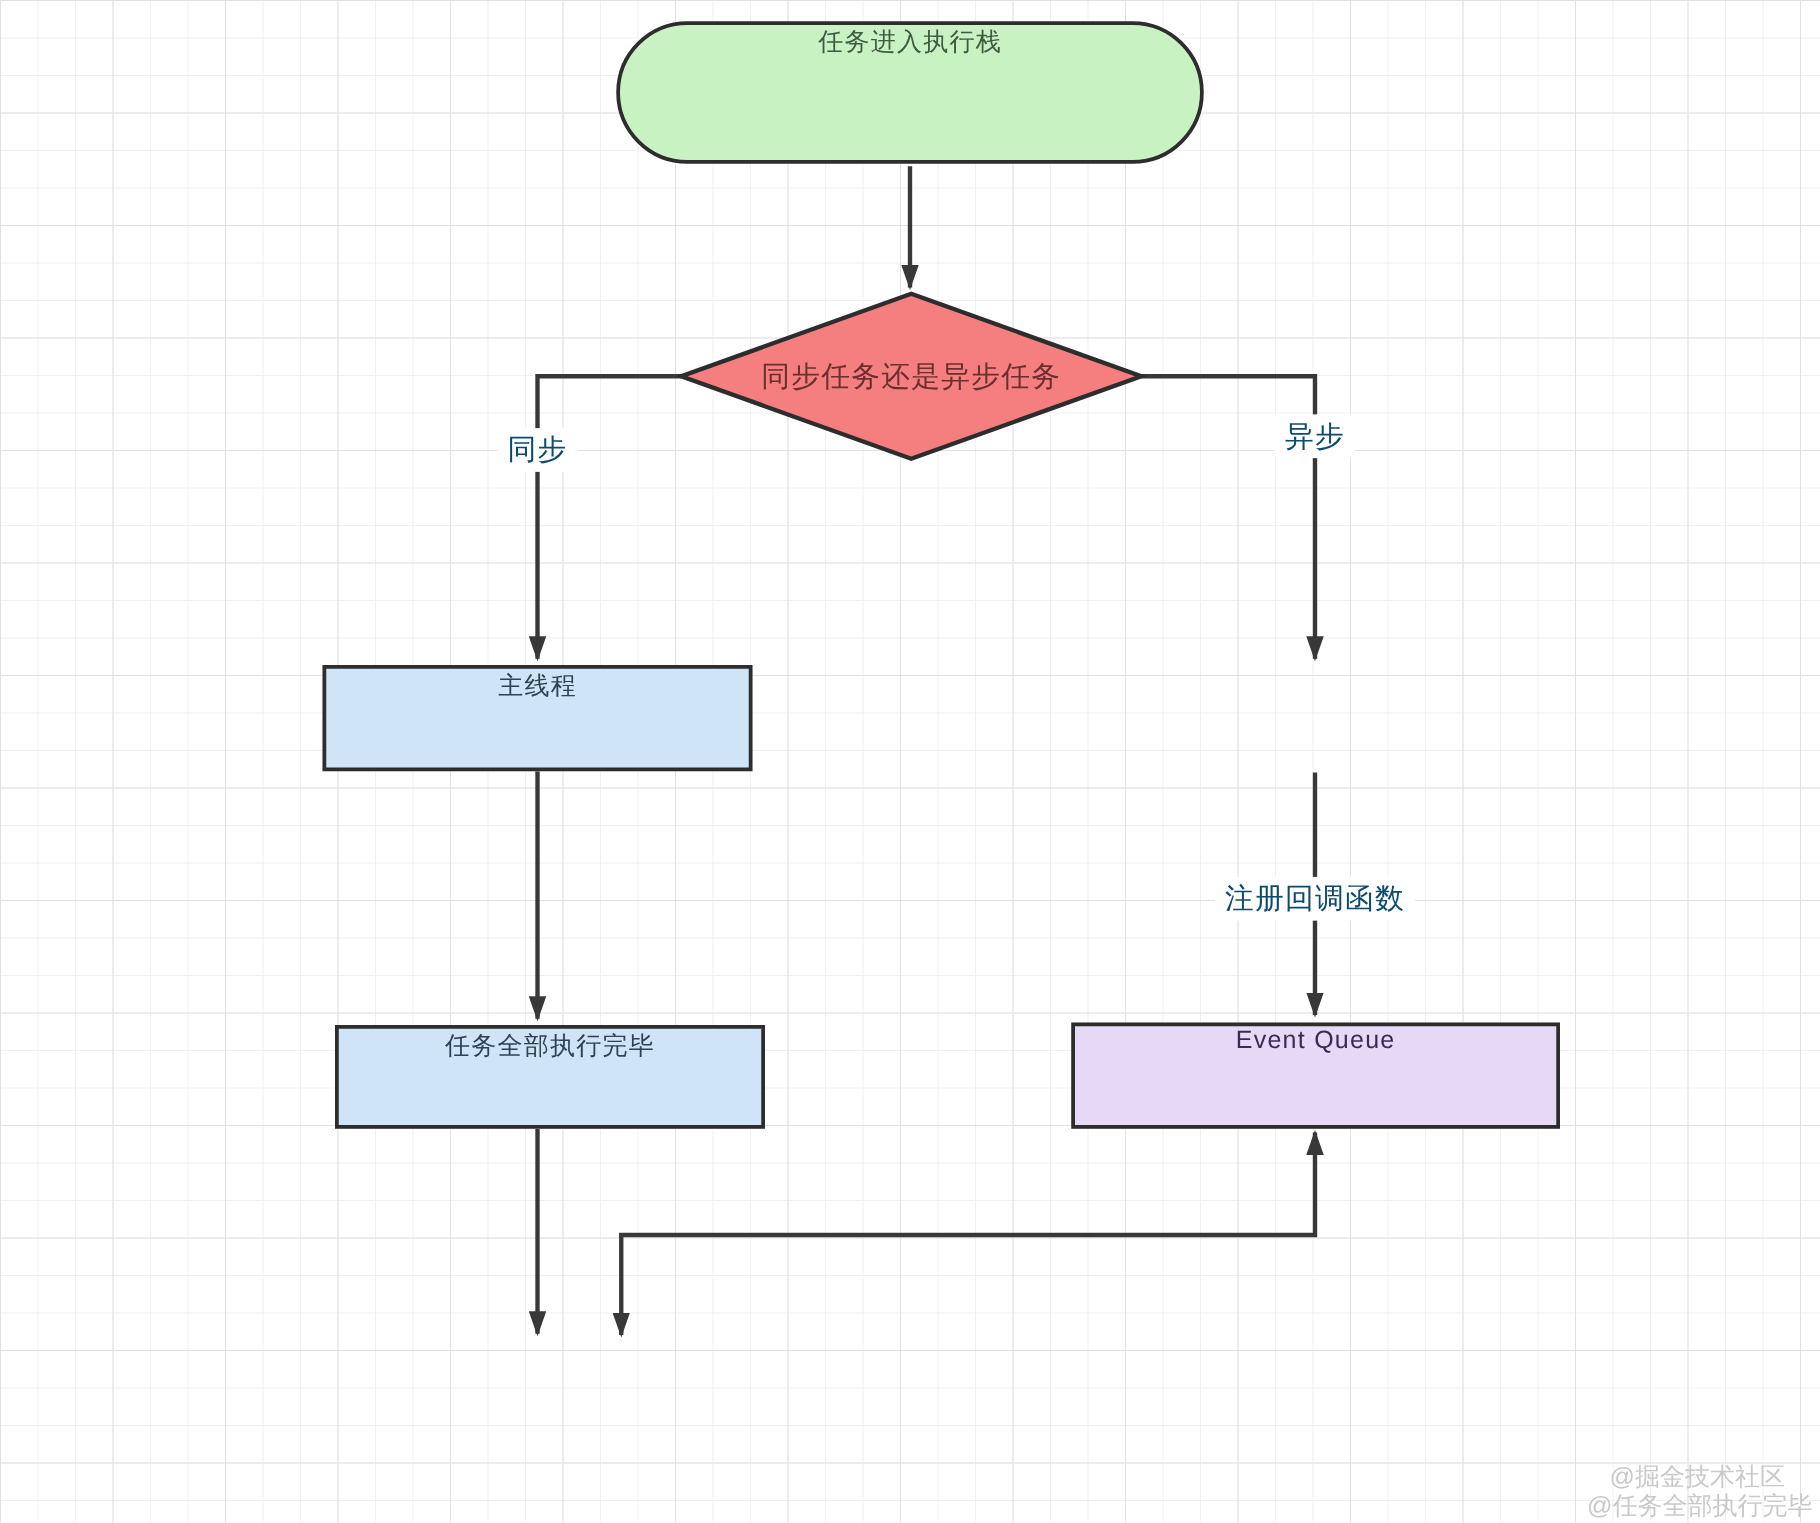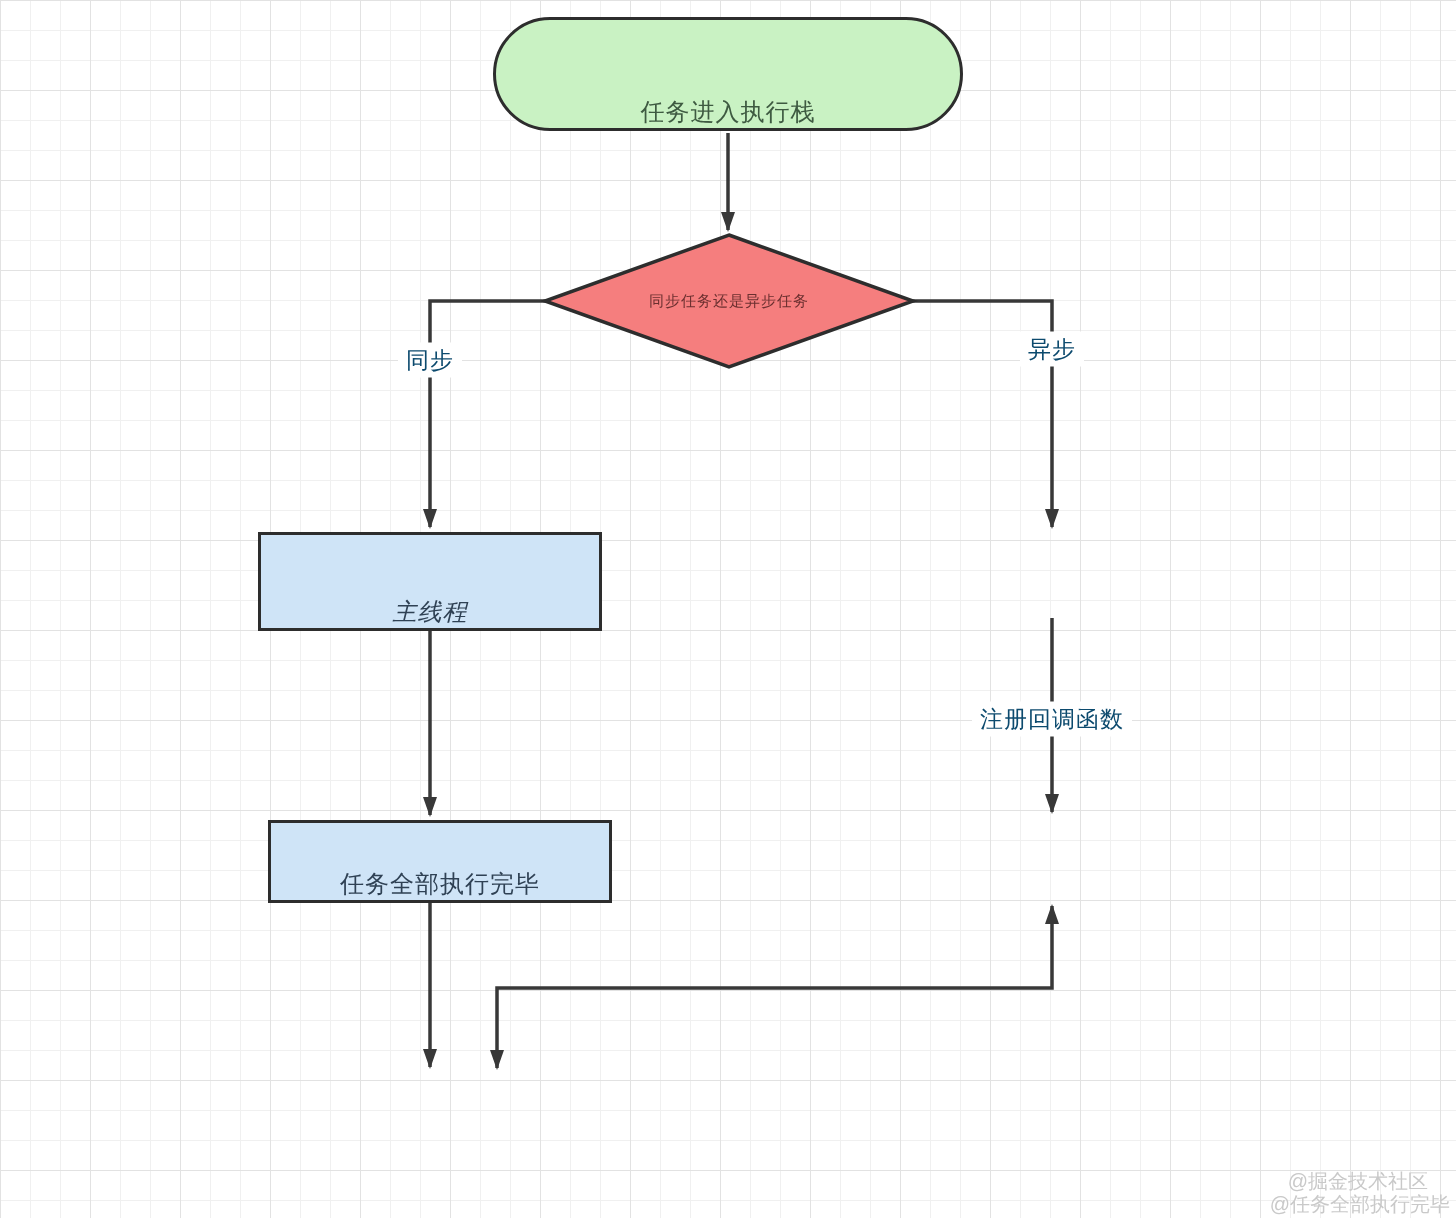--- a/index.html
+++ b/index.html
@@ -28,51 +28,50 @@
   }
   .connector {
     stroke: #383838;
     stroke-width: 3.5;
     fill: none;
   }
   .node {
     position: absolute;
     box-sizing: border-box;
     display: flex;
-    align-items: flex-end;
+    align-items: flex-start;
     justify-content: center;
     text-align: center;
     border: 3px solid #2d2d2d;
-    font-size: 24px;
+    font-size: 20px;
     letter-spacing: 1px;
   }
   .node-start {
     left: 493px; top: 17px;
     width: 470px; height: 114px;
     border-radius: 57px;
     background: #c9f2c3;
     color: #3e5a41;
   }
   .node-decision-label {
     position: absolute;
     left: 545px; top: 235px;
     width: 368px; height: 132px;
     display: flex;
     align-items: center;
     justify-content: center;
-    font-size: 15px;
+    font-size: 23px;
     letter-spacing: 1px;
     color: #6b2f2f;
   }
   .node-main-thread {
     left: 258px; top: 532px;
-    width: 344px; height: 99px;
+    width: 344px; height: 85px;
     background: #cfe4f7;
     color: #2f4154;
-    font-style: italic;
   }
   .node-event-table {
     left: 857px; top: 532px;
     width: 391px; height: 86px;
     background: #e6d9f5;
     color: #3a2b55;
   }
   .node-tasks-done {
     left: 268px; top: 820px;
     width: 344px; height: 83px;
@@ -152,20 +151,23 @@
 
   <div class="node node-main-thread">
     <span>主线程</span>
   </div>
 
 
   <div class="node node-tasks-done">
     <span>任务全部执行完毕</span>
   </div>
 
+  <div class="node node-event-queue">
+    <span>Event Queue</span>
+  </div>
 
 
   <div class="edge-label edge-label-sync">同步</div>
   <div class="edge-label edge-label-async">异步</div>
   <div class="edge-label edge-label-register">注册回调函数</div>
 
   <div class="watermark watermark-1">@掘金技术社区</div>
   <div class="watermark watermark-2">@任务全部执行完毕</div>
 
 </div>

